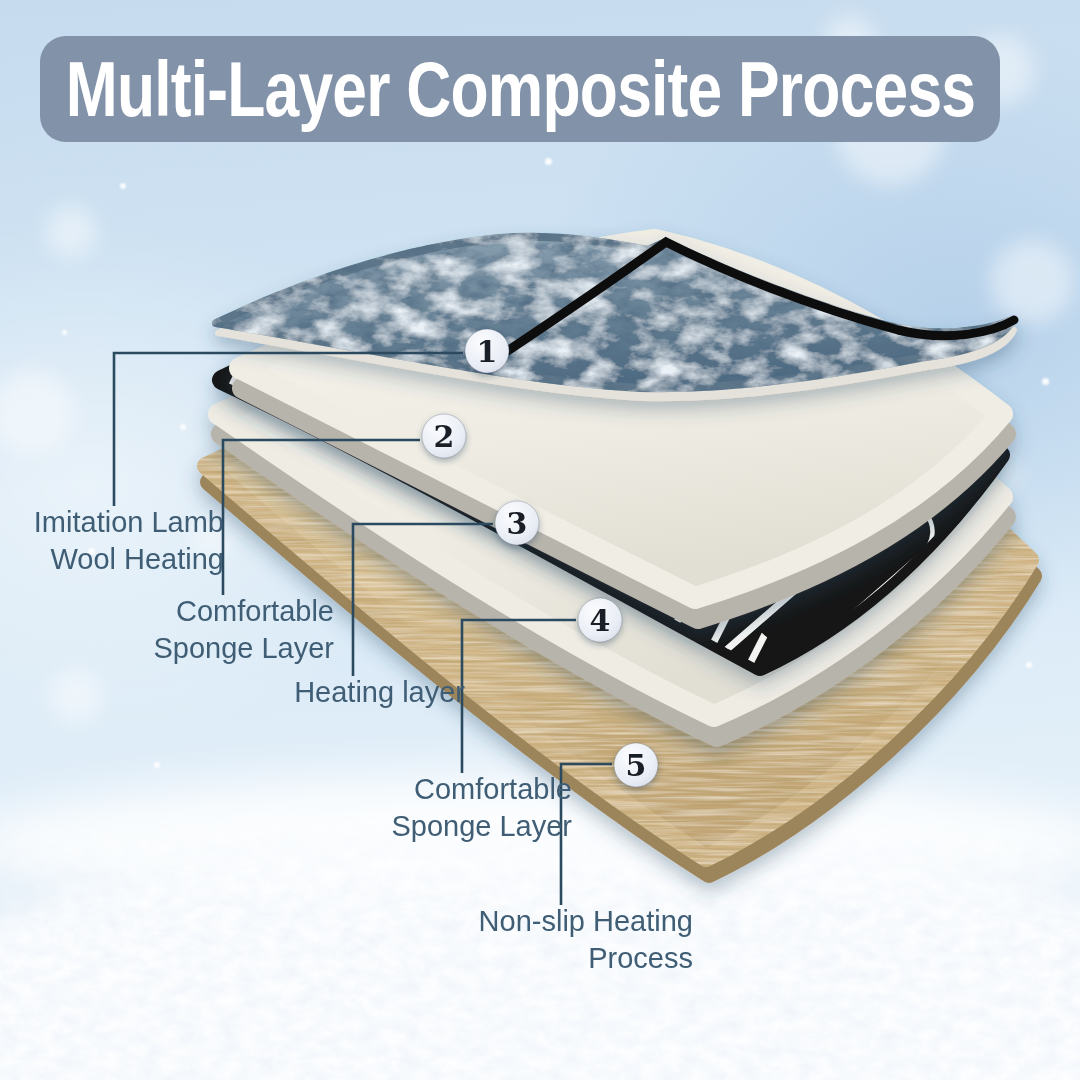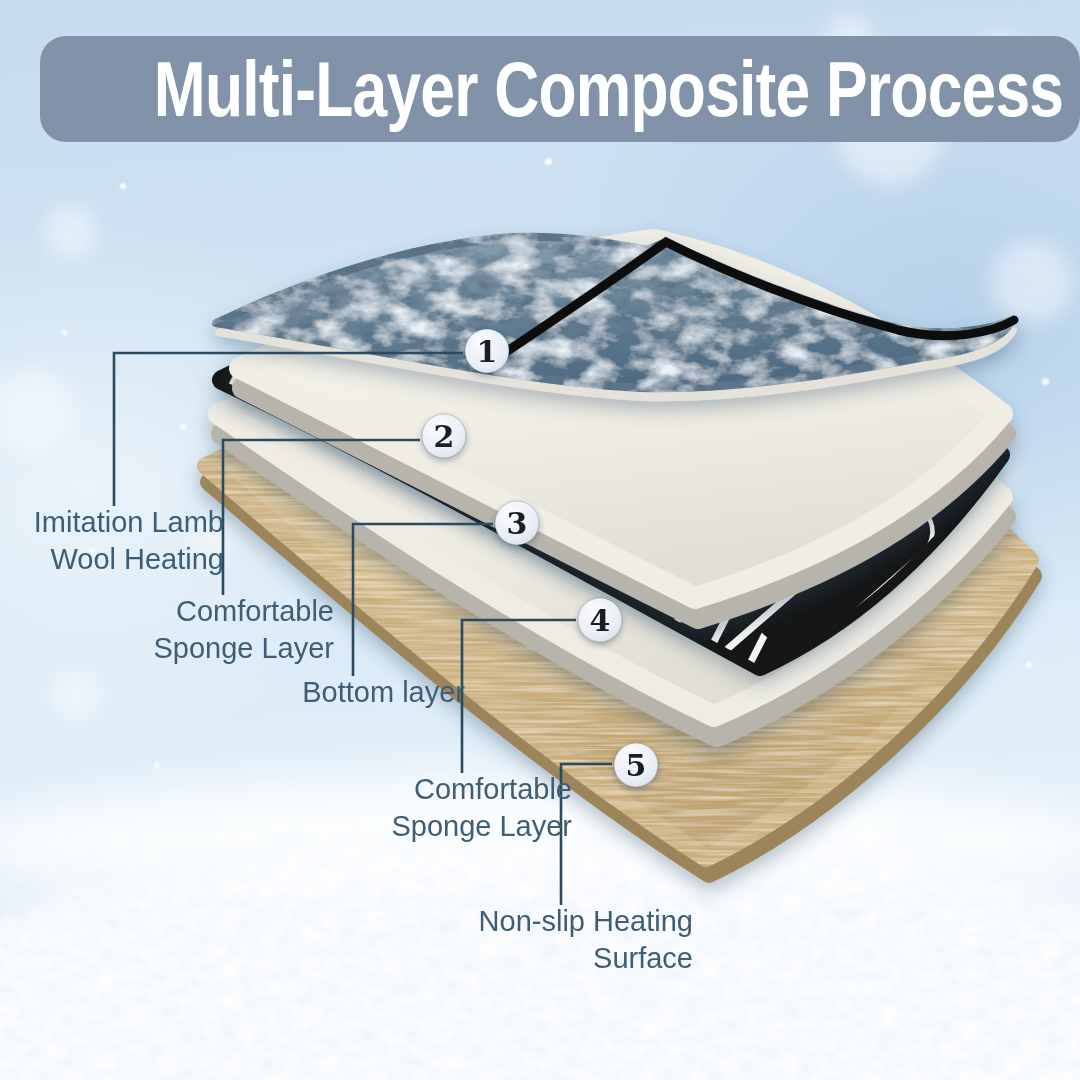--- a/index.html
+++ b/index.html
@@ -21,23 +21,23 @@
     position:absolute;left:-70px;right:-70px;bottom:-80px;height:310px;
     background:#fdfeff;filter:blur(14px);
     border-radius:48% 52% 0 0 / 130px 95px;
   }
   .snow-tex{position:absolute;left:0;bottom:0;width:1080px;height:260px;opacity:.55;
     -webkit-mask-image:linear-gradient(to bottom, transparent, #000 35%);
     mask-image:linear-gradient(to bottom, transparent, #000 35%);
   }
   .art{position:absolute;left:0;top:0;width:1080px;height:1080px;}
   .banner{
-    position:absolute;left:40px;top:36px;width:1040px;height:106px;
+    position:absolute;left:40px;top:36px;width:960px;height:106px;
     background:var(--banner_bg,#8292a8);border-radius:26px;
-    display:flex;align-items:center;
+    display:flex;align-items:center;justify-content:center;
   }
   .banner h1{
     margin:0;color:var(--banner_text,#fff);font-size:78px;font-weight:bold;
     letter-spacing:-1px;white-space:nowrap;transform:scaleX(0.8);
   }
   .callout{
     position:absolute;text-align:right;color:var(--label_text,#3f5d74);
     font-size:29px;line-height:37px;font-weight:400;
   }
   .num{font-family:"DejaVu Serif", serif;font-weight:bold;font-size:30px;text-anchor:middle;}
@@ -231,25 +231,25 @@
 
   <div class="callout" style="left:4px;top:504px;width:220px">
     <div>Imitation Lamb</div>
     <div>Wool Heating</div>
   </div>
   <div class="callout" style="left:114px;top:593px;width:220px">
     <div>Comfortable</div>
     <div>Sponge Layer</div>
   </div>
   <div class="callout" style="left:245px;top:674px;width:220px">
-    <div>Bottom layer</div>
+    <div>Heating layer</div>
     <div></div>
   </div>
   <div class="callout" style="left:352px;top:771px;width:220px">
     <div>Comfortable</div>
     <div>Sponge Layer</div>
   </div>
   <div class="callout" style="left:433px;top:903px;width:260px">
     <div>Non-slip Heating</div>
-    <div>Surface</div>
+    <div>Process</div>
   </div>
 
 </div>
 
 </body></html>

